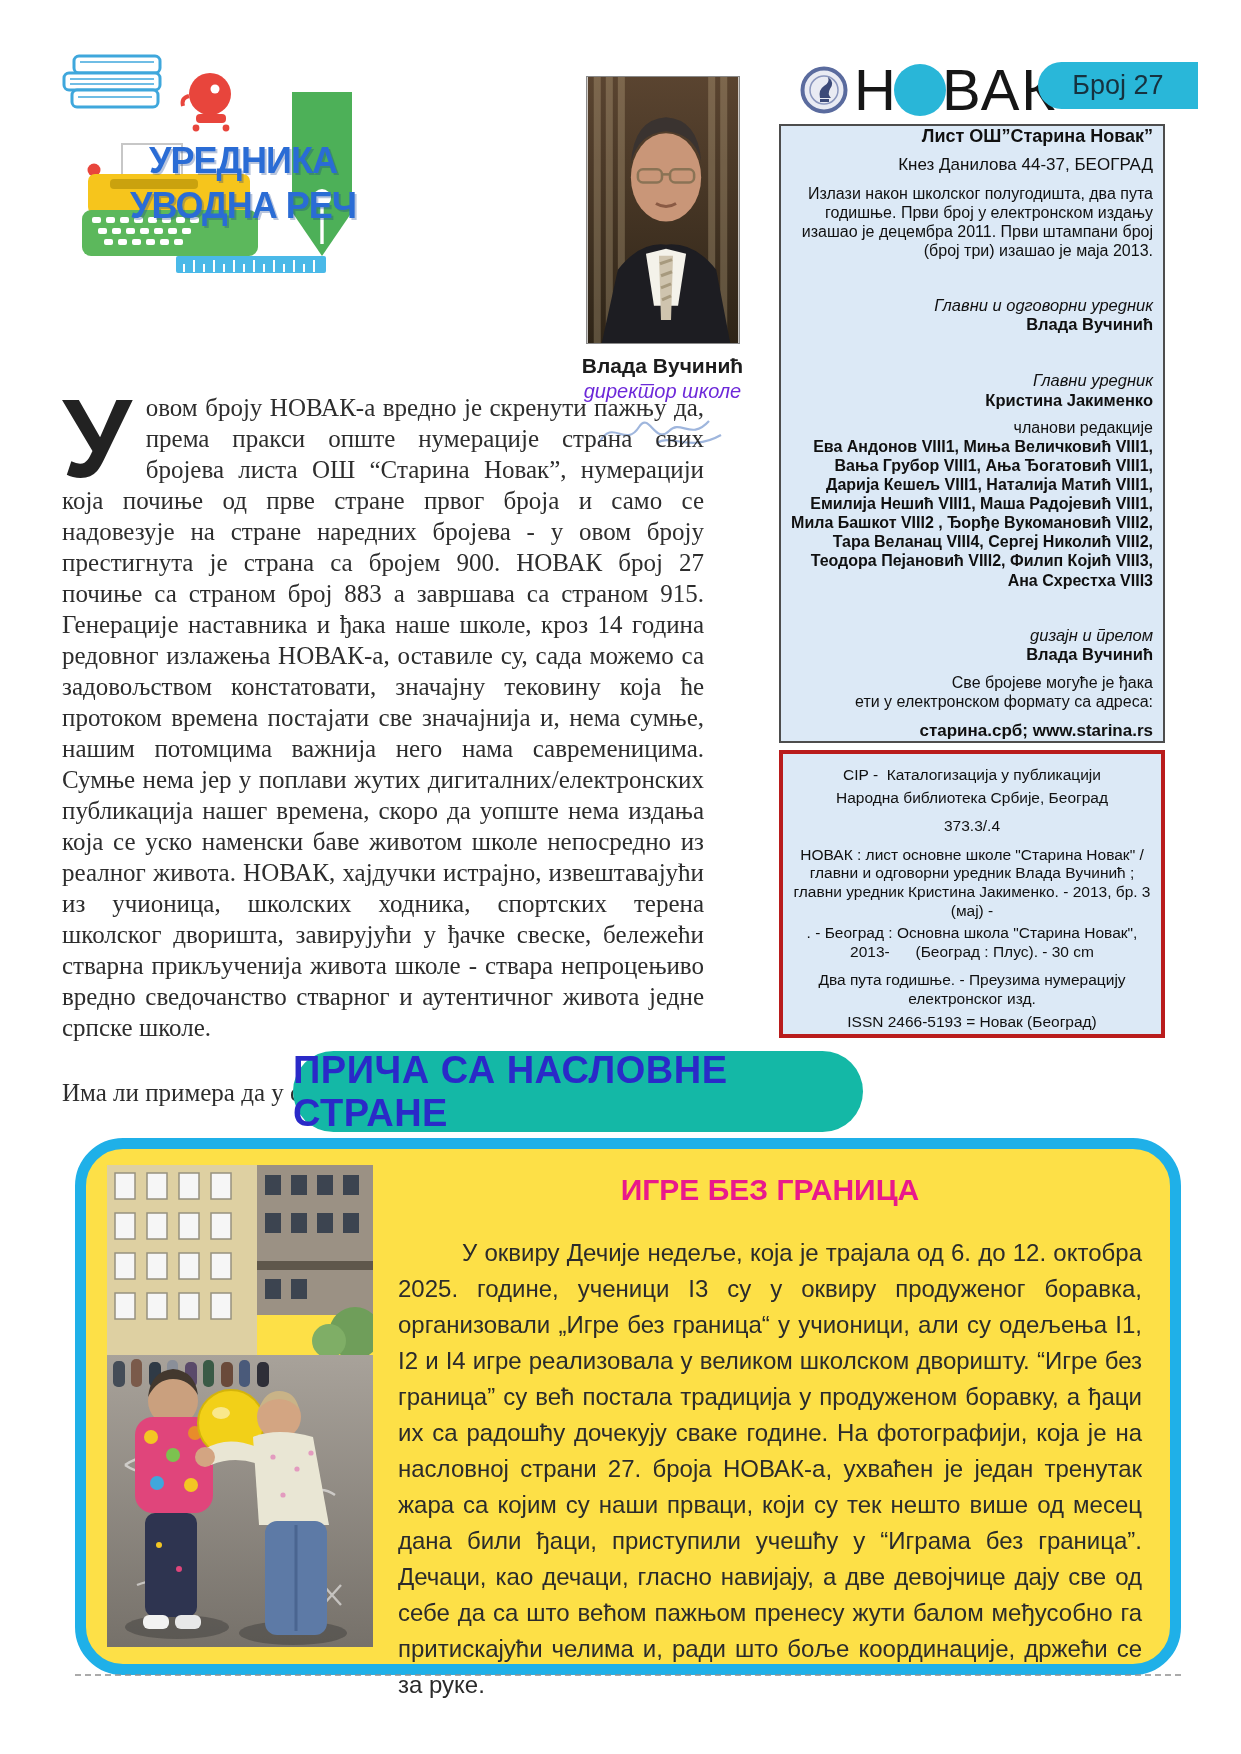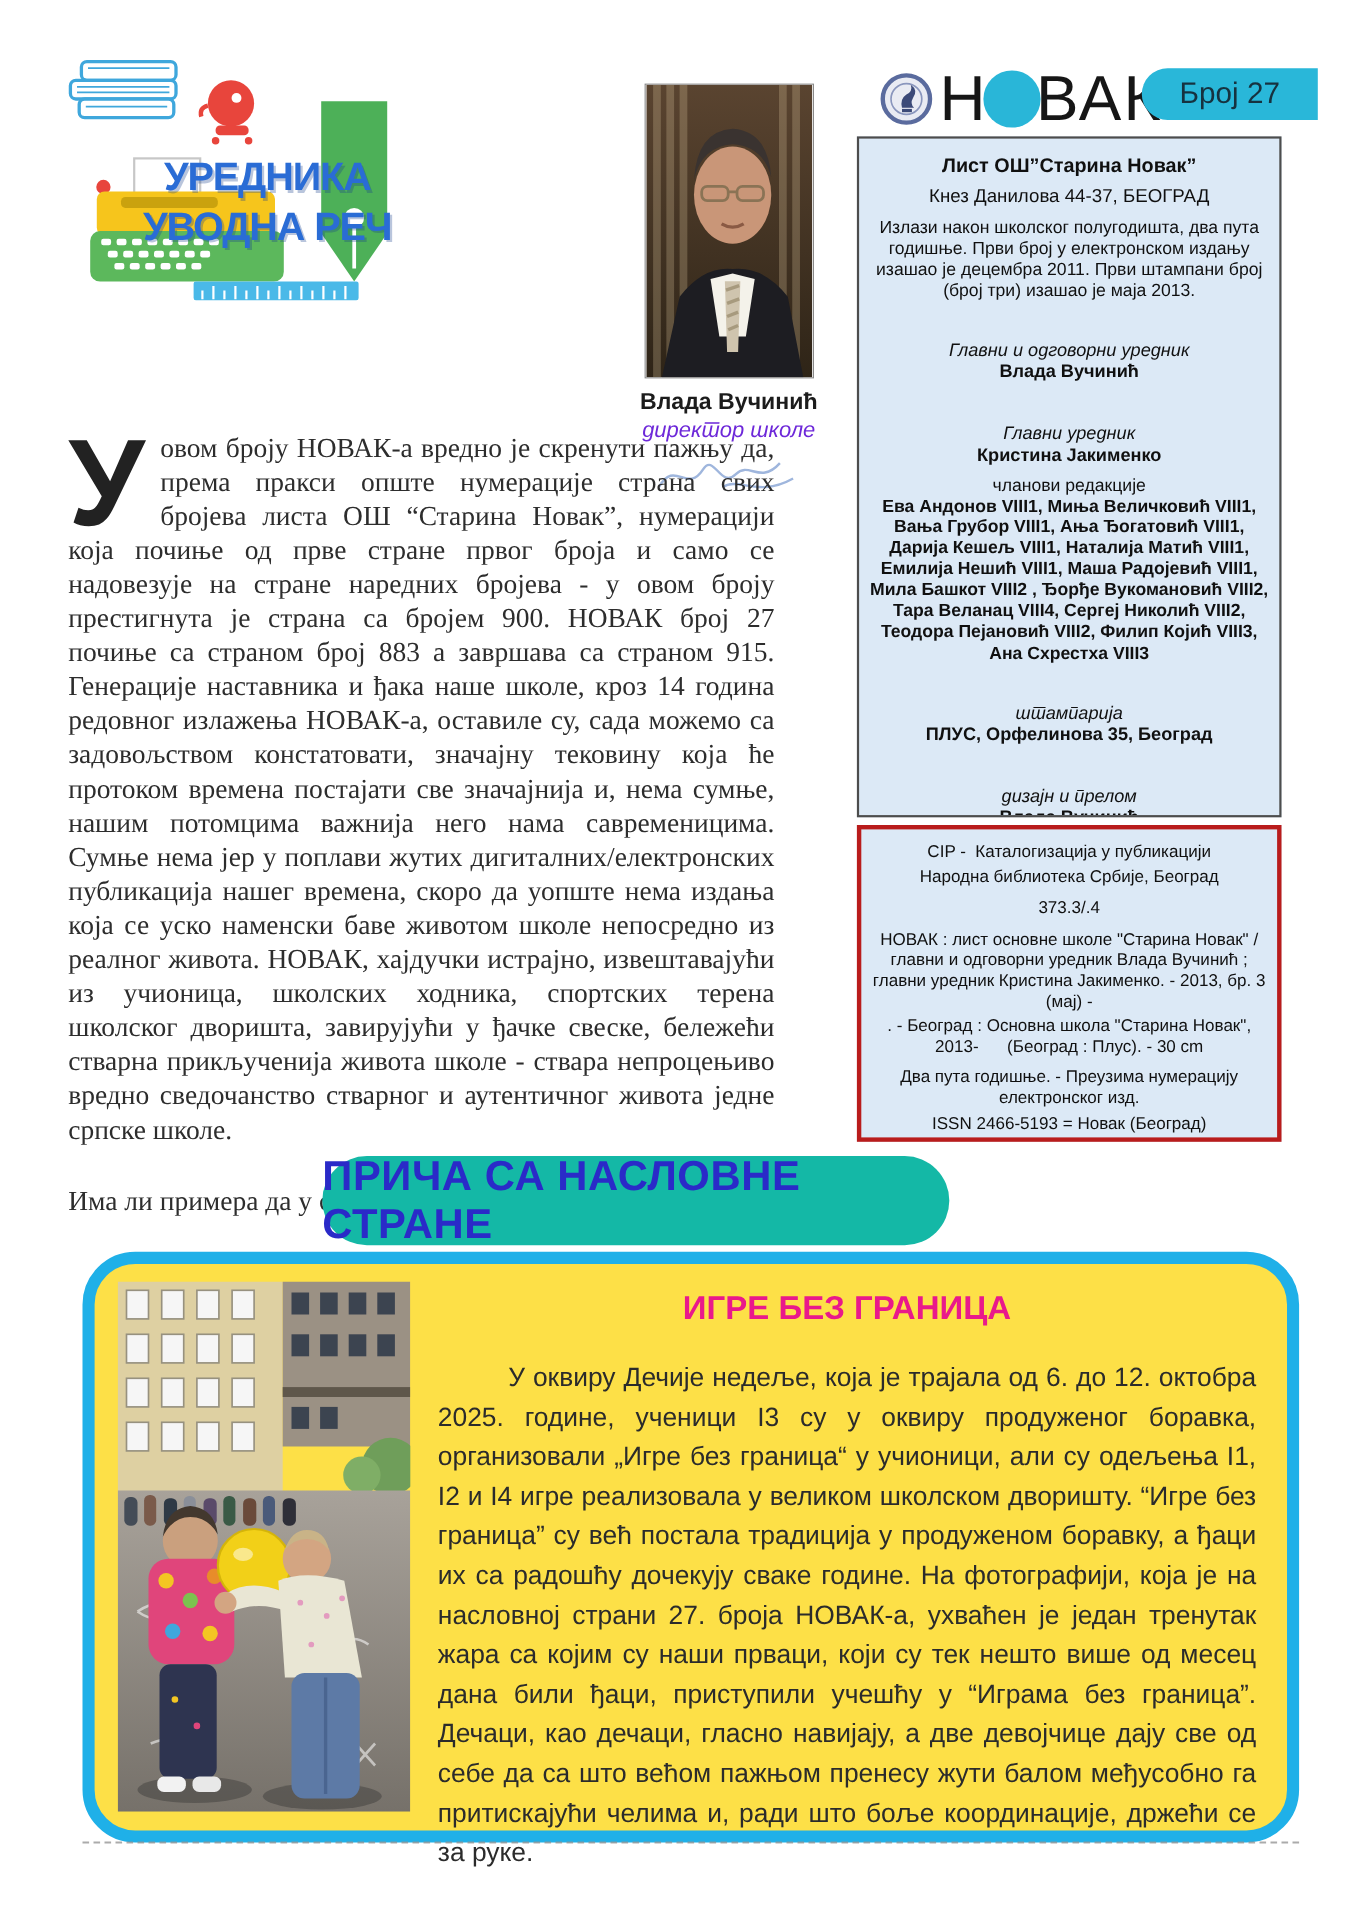--- a/index.html
+++ b/index.html
@@ -27,21 +27,21 @@
          vertical-align:-9px;margin:0 -4px;}
   .emblem{margin-right:6px;}
   .issue-pill{
     position:absolute;left:1038px;top:62px;width:160px;height:47px;border-radius:24px 0 0 24px;
     background:#29b7d9;display:flex;align-items:center;justify-content:center;
     font-size:27px;color:#16323f;text-align:center;
   }
   
   .blue-note{position:absolute;left:779px;top:124px;width:386px;height:619px;
     background:#dce9f6;border:2px solid #4d4d4d;box-sizing:border-box;
-    padding:14px 10px;text-align:center;font-size:16px;line-height:1.19;color:#101010;overflow:hidden;}
+    padding:0 10px;text-align:right;font-size:16px;line-height:1.19;color:#101010;overflow:hidden;}
   .blue-note .sec{margin-bottom:8px;}
   .bn-title{font-weight:bold;font-size:18px;}
   .bn-address{font-size:17px;}
   .lbl{font-style:italic;font-size:16.5px;margin-top:36px;}
   .val{font-weight:bold;font-size:16.5px;}
   .members{font-weight:bold;font-size:16px;}
   .links{font-weight:bold;font-size:17px;margin-top:10px;}
   .cip-box{position:absolute;left:779px;top:750px;width:386px;height:288px;
     background:#dce9f6;border:4px solid #b91c1c;box-sizing:border-box;
     padding:12px 8px;text-align:center;font-size:15.5px;line-height:1.2;color:#101010;overflow:hidden;}
@@ -216,24 +216,20 @@
     </div>
     <div class="sec">
       <div class="lbl">Главни уредник</div>
       <div class="val">Кристина Јакименко</div>
     </div>
     <div class="sec">
       <div>чланови редакције</div>
       <div class="members">Ева Андонов VIII1, Миња Величковић VIII1, Вања Грубор VIII1, Ања Ђогатовић VIII1, Дарија Кешељ VIII1, Наталија Матић VIII1, Емилија Нешић VIII1, Маша Радојевић VIII1, Мила Башкот VIII2 , Ђорђе Вукомановић VIII2, Тара Веланац VIII4, Сергеј Николић VIII2, Теодора Пејановић VIII2, Филип Којић VIII3, Ана Схрестха VIII3</div>
     </div>
     <div class="sec">
-      <div class="lbl">штампарија</div>
-      <div class="val">ПЛУС, Орфелинова 35, Београд</div>
-    </div>
-    <div class="sec">
       <div class="lbl">дизајн и прелом</div>
       <div class="val">Влада Вучинић</div>
     </div>
     <div class="sec">
       <div>Све бројеве могуће је ђака</div>
       <div>ети у електронском формату са адреса:</div>
     </div>
     <div class="links">старина.срб; www.starina.rs</div>
   </div>
 

